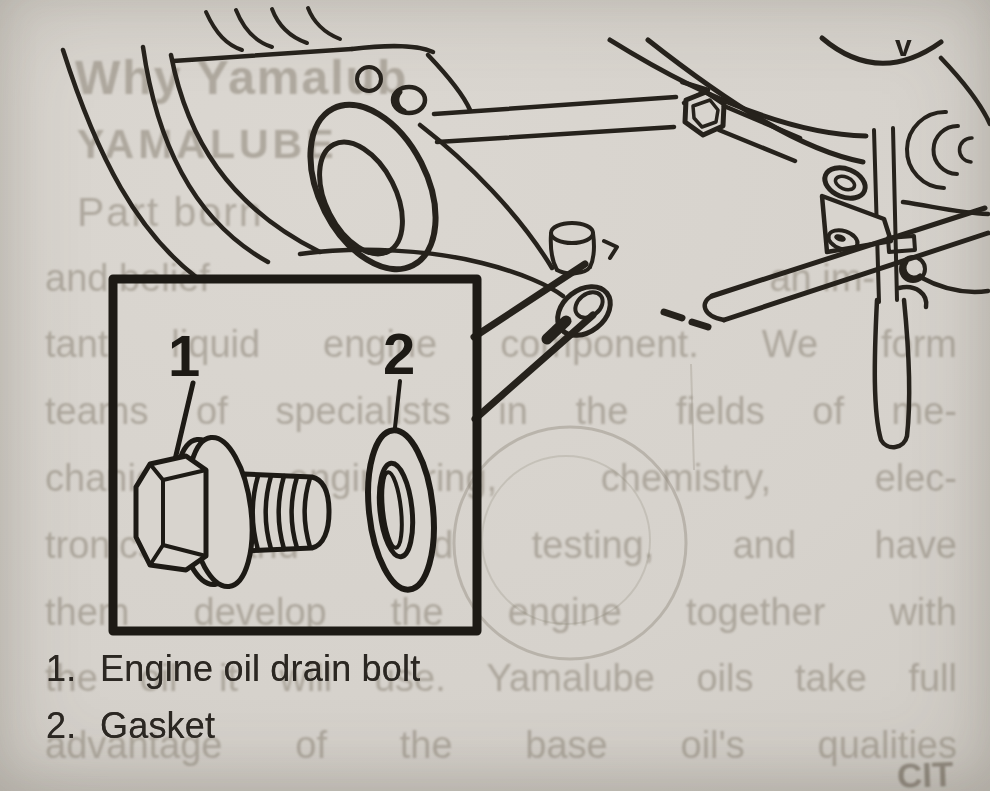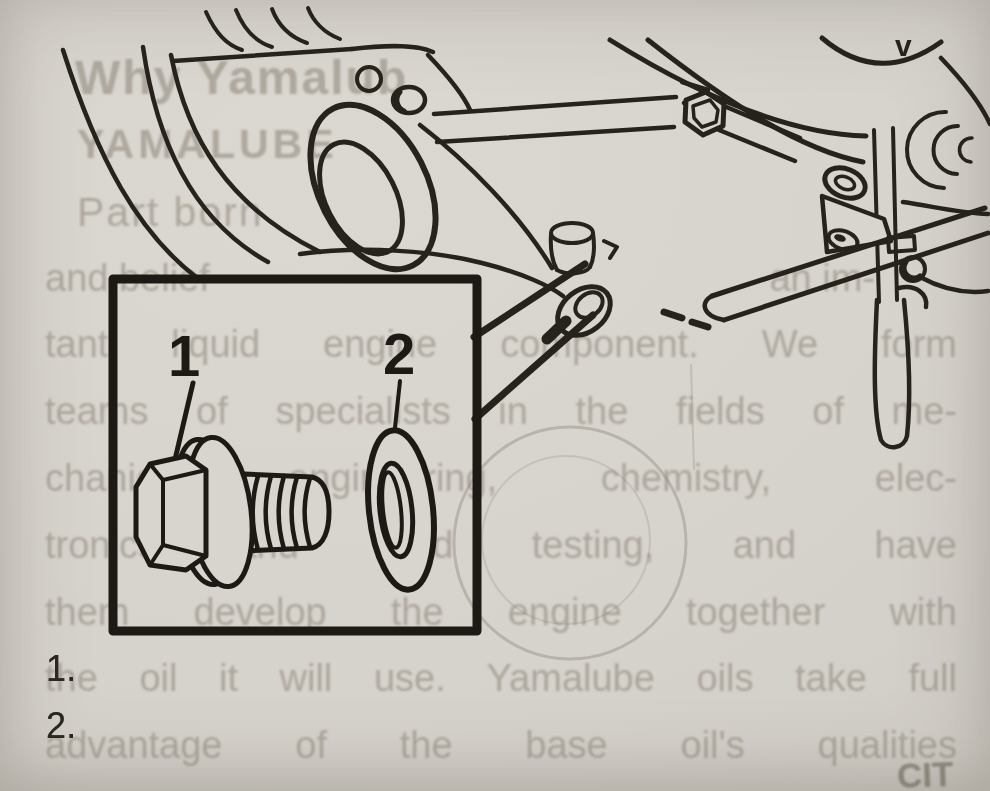--- a/index.html
+++ b/index.html
@@ -182,20 +182,22 @@
       </g>
 
       <text class="callout-num" x="168" y="376" fill="#1d1a15" stroke="none">1</text>
       <text class="callout-num" x="383" y="374" fill="#1d1a15" stroke="none">2</text>
     </g>
   </svg>
 
   <div class="captions">
     <div class="caption-row">
       <span class="cap-num">1.</span>
+      <span>Engine oil drain bolt</span>
     </div>
     <div class="caption-row">
       <span class="cap-num">2.</span>
+      <span>Gasket</span>
     </div>
   </div>
 
   <div class="corner-fragment">CIT</div>
 </div>
 
 </body></html>

